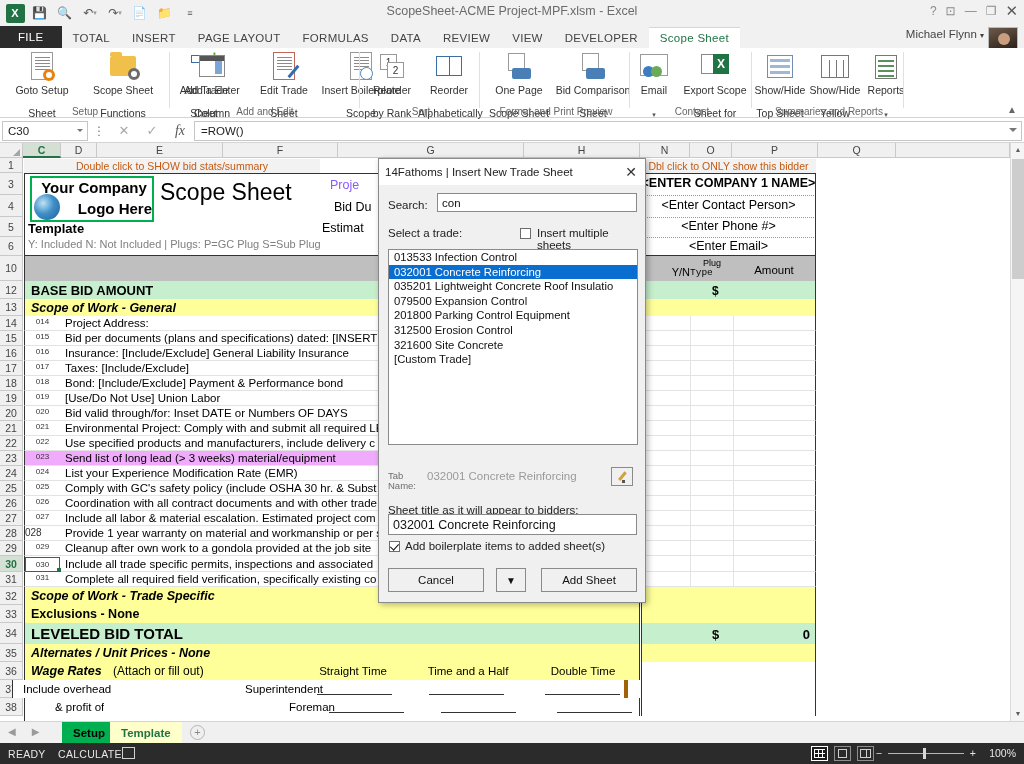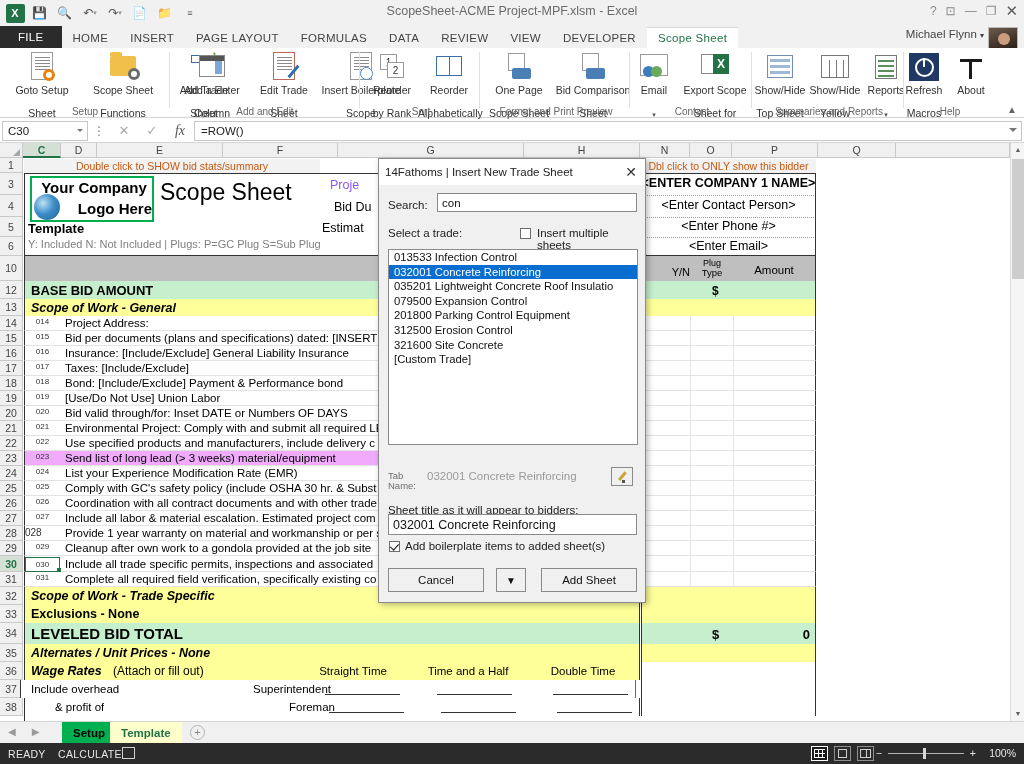--- a/index.html
+++ b/index.html
@@ -224,21 +224,21 @@
     <span>?</span>
     <span>⊡</span>
     <span>—</span>
     <span>❐</span>
     <span class="cl">✕</span>
   </div>
 </div>
 
 <div class="ribbon-tabs">
   <div class="tab file">FILE</div>
-  <div class="tab">HOME</div>
+  <div class="tab">TOTAL</div>
   <div class="tab">INSERT</div>
   <div class="tab">PAGE LAYOUT</div>
   <div class="tab">FORMULAS</div>
   <div class="tab">DATA</div>
   <div class="tab">REVIEW</div>
   <div class="tab">VIEW</div>
   <div class="tab">DEVELOPER</div>
   <div class="tab active">Scope Sheet</div>
 </div>
 <div class="user"><span>Michael Flynn </span><span style="font-size:8px">▾</span></div>
@@ -417,36 +417,20 @@
               <i style="top:19px"></i>
             </span>
       </span>
       <span class="lbl">Reports</span><br>
       <span class="car">▾</span>
     </div>
     <div class="gname" style="left:0;width:150px">Summaries and Reports</div>
     <div class="sep" style="right:-8px"></div>
   </div>
 
-  <div class="rgroup" style="left:900px;width:110px">
-    <div class="ritem" style="left:0px;width:48px">
-      <span class="glyph">
-        <span class="darkbox"></span>
-      </span>
-      <span class="lbl">Refresh</span><br>
-      <span class="lbl">Macros</span>
-    </div>
-    <div class="ritem" style="left:48px;width:46px">
-      <span class="glyph">
-        <span class="aboutico"></span>
-      </span>
-      <span class="lbl">About</span>
-    </div>
-    <div class="gname" style="left:0;width:100px">Help</div>
-  </div>
 
   <div class="ribcollapse">▲</div>
 </div>
 
 <div class="fbar">
   <div class="namebox">
     <span>C30</span>
         <span class="cv"></span>
   </div>
   <div class="fdots">⋮</div>
@@ -531,21 +515,21 @@
   <div class="cell" style="left:641px;top:55px;width:175px;text-align:center;font-size:12.5px;color:#000;">&lt;Enter Contact Person&gt;</div>
   <div style="position:absolute;left:643px;top:74px;width:171px;border-top:1px dotted #999;"></div>
   <div class="cell" style="left:641px;top:76px;width:175px;text-align:center;font-size:12.5px;color:#000;">&lt;Enter Phone #&gt;</div>
   <div style="position:absolute;left:643px;top:94px;width:171px;border-top:1px dotted #999;"></div>
   <div class="cell" style="left:641px;top:96px;width:175px;text-align:center;font-size:12.5px;color:#000;">&lt;Enter Email&gt;</div>
 
   <div style="position:absolute;left:24px;top:113px;width:616px;height:25px;background:#bfbfbf;border-left:1px solid #333;border-right:1px solid #333;"></div>
   <div style="position:absolute;left:641px;top:113px;width:175px;height:25px;background:#bfbfbf;border-left:1px solid #333;border-right:1px solid #333;">
     <div class="cell" style="left:2px;top:10px;width:46px;text-align:right;font-size:11px;">Y/N</div>
     <div class="cell" style="left:48px;top:2px;width:44px;text-align:center;font-size:9px;">Plug</div>
-    <div class="cell" style="left:48px;top:11px;width:44px;text-align:center;font-size:9.5px;">Type</div>
+    <div class="cell" style="left:48px;top:11px;width:44px;font-size:9.5px;font-family:Liberation Mono, monospace;">Type</div>
     <div class="cell" style="left:92px;top:8px;width:80px;text-align:center;font-size:11.5px;">Amount</div>
   </div>
 
   <div style="position:absolute;left:24px;top:138px;width:616px;height:18px;background:#c6efce;border-left:1px solid #333;border-right:1px solid #333;">
     <div class="cell" style="left:6px;top:2px;font-size:13px;font-weight:bold;">BASE BID AMOUNT</div>
   </div>
   <div style="position:absolute;left:641px;top:138px;width:175px;height:18px;background:#c6efce;border-left:1px solid #333;border-right:1px solid #333;">
     <div class="cell" style="left:70px;top:3px;font-size:12px;font-weight:bold;">$</div>
   </div>
 
@@ -727,21 +711,21 @@
 
   <div style="position:absolute;left:24px;top:519px;width:616px;height:18px;background:#ffff99;border-left:1px solid #333;border-right:1px solid #333;">
     <div class="cell" style="left:6px;top:2px;font-size:12.5px;font-weight:bold;font-style:italic;">Wage Rates</div>
     <div class="cell" style="left:88px;top:2px;font-size:12px;"> (Attach or fill out)</div>
     <div class="cell" style="left:278px;top:3px;width:100px;text-align:center;font-size:11.5px;">Straight Time</div>
     <div class="cell" style="left:388px;top:3px;width:110px;text-align:center;font-size:11.5px;">Time and a Half</div>
     <div class="cell" style="left:508px;top:3px;width:100px;text-align:center;font-size:11.5px;">Double Time</div>
   </div>
   <div style="position:absolute;left:641px;top:519px;width:175px;height:18px;background:#fff;border-left:1px solid #333;border-right:1px solid #333;"></div>
 
-  <div style="position:absolute;left:20px;top:537px;width:616px;height:18px;background:#fff;border-left:1px solid #333;border-right:1px solid #a16207;padding-left:18px;">
+  <div style="position:absolute;left:12px;top:537px;width:616px;height:18px;background:#fff;border-left:1px solid #333;border-right:4px solid #a16207;padding-left:18px;">
     <div class="cell" style="left:10px;top:3px;font-size:11.5px;">Include overhead</div>
     <div class="cell" style="left:200px;top:3px;width:110px;text-align:right;font-size:11.5px;">Superintendent</div>
     <div style="position:absolute;left:304px;top:14px;width:75px;border-top:1px solid #333;"></div>
     <div style="position:absolute;left:416px;top:14px;width:75px;border-top:1px solid #333;"></div>
     <div style="position:absolute;left:532px;top:14px;width:75px;border-top:1px solid #333;"></div>
   </div>
   <div style="position:absolute;left:641px;top:537px;width:175px;height:18px;background:#fff;border-left:1px solid #333;border-right:1px solid #333;"></div>
 
   <div style="position:absolute;left:24px;top:555px;width:616px;height:18px;background:#fff;border-left:1px solid #333;border-right:1px solid #333;">
     <div class="cell" style="left:30px;top:3px;font-size:11.5px;">&amp; profit of</div>

